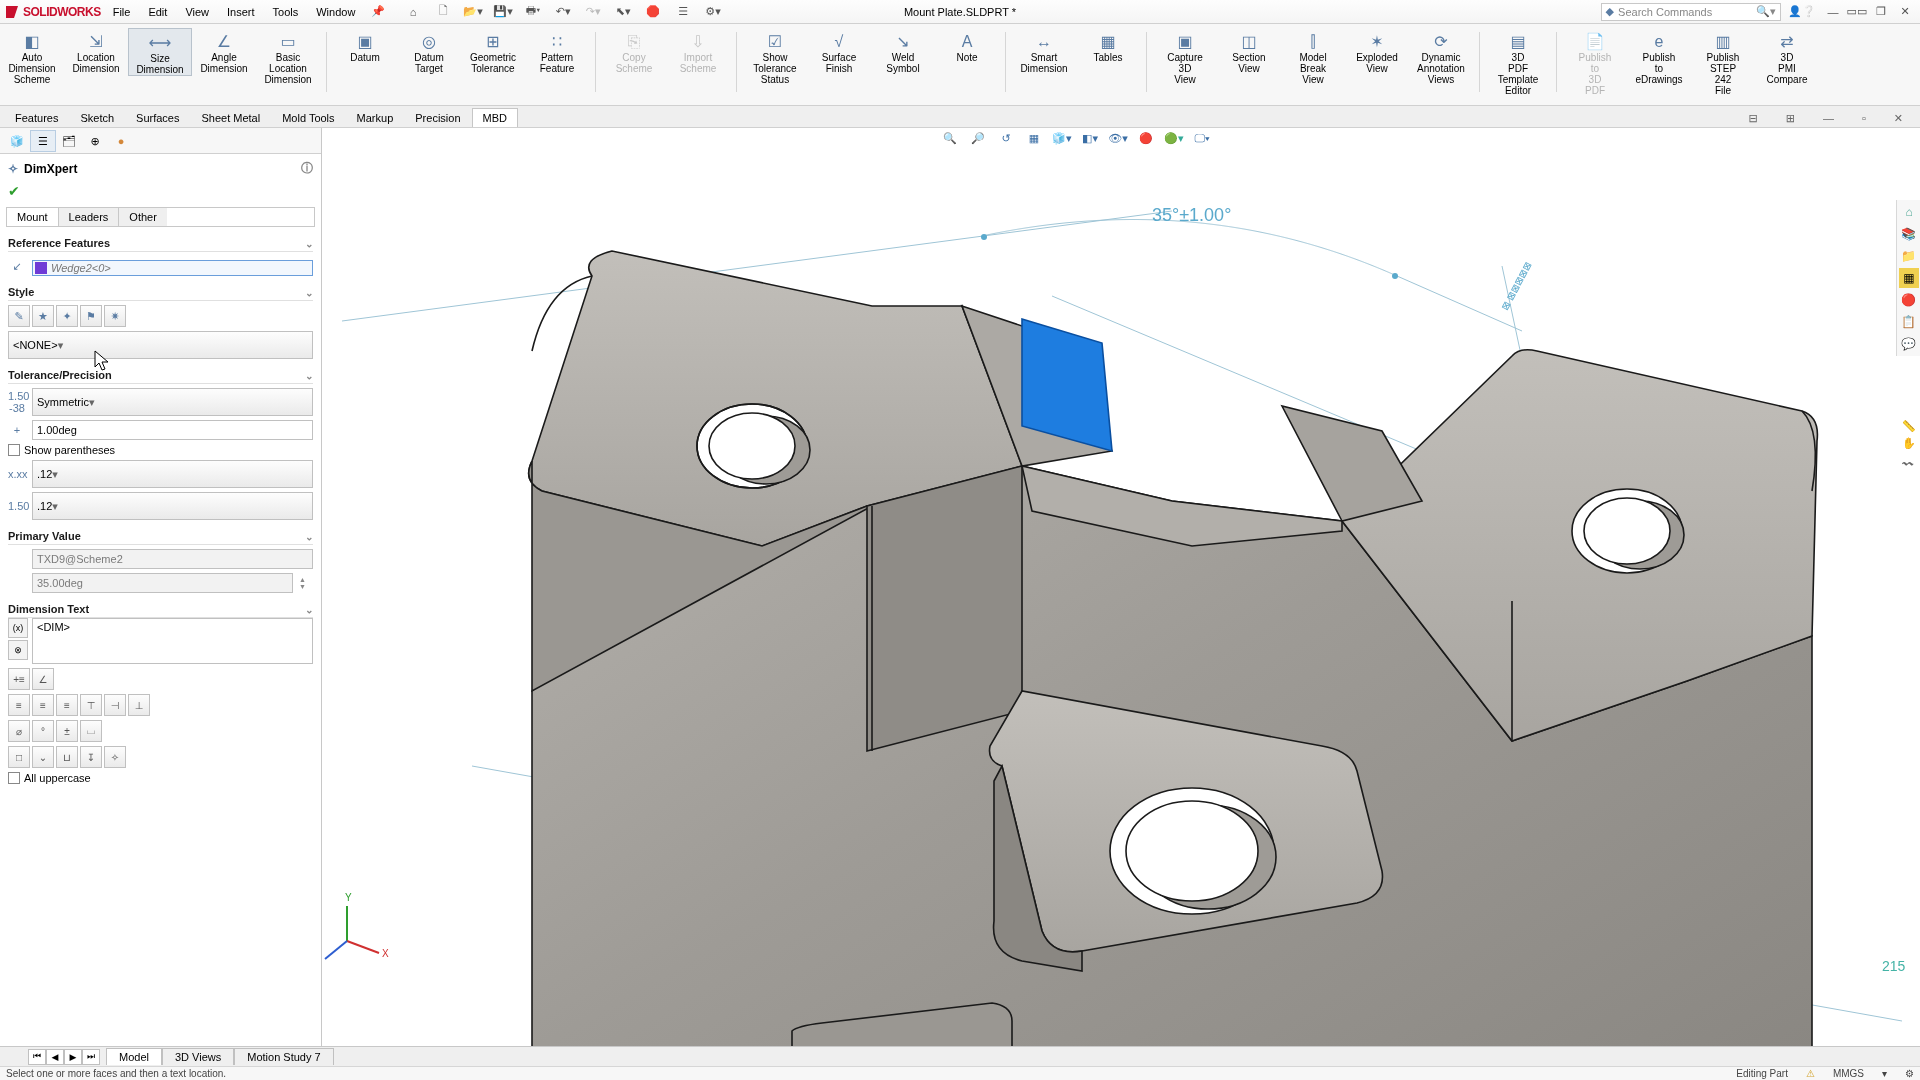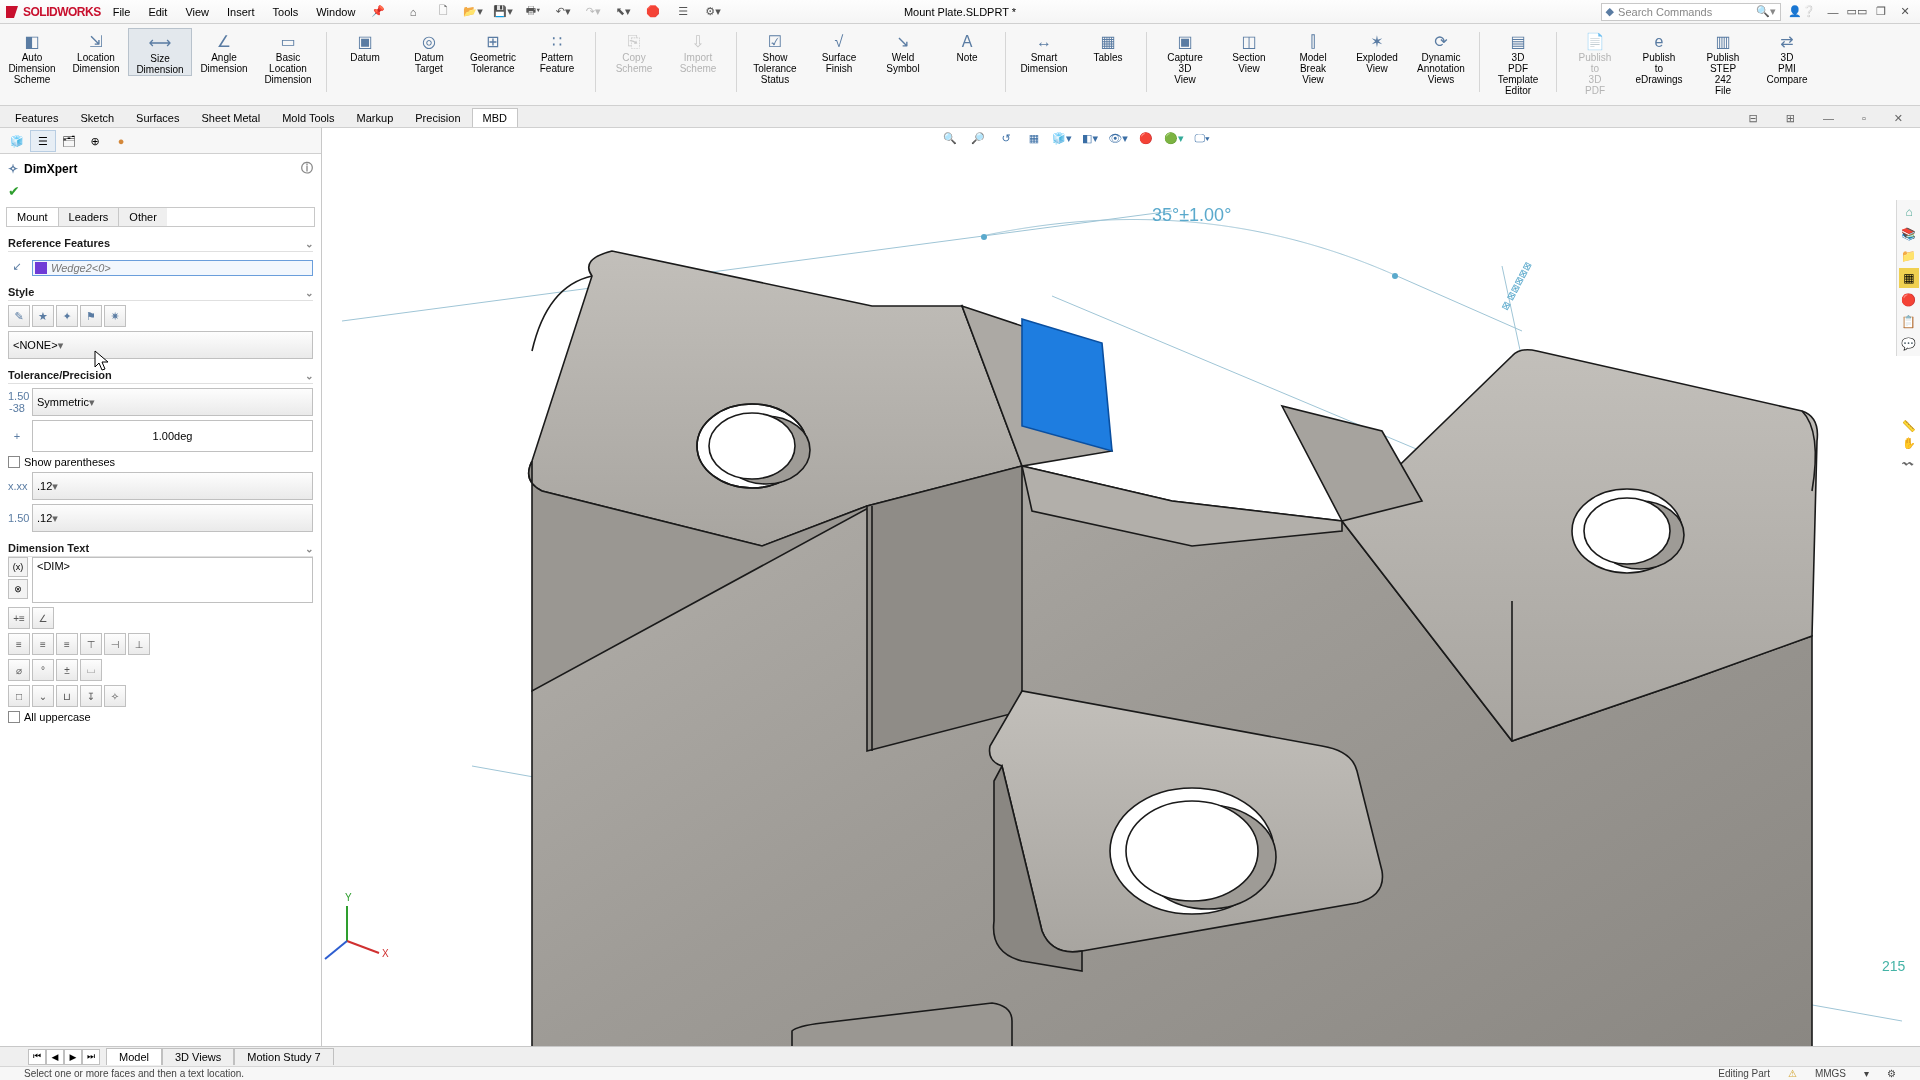--- a/index.html
+++ b/index.html
@@ -58,21 +58,21 @@
 .sec-head::after { content:"\2303"; transform:rotate(180deg); color:#888; font-size:10px; }
 .selbox { border:1px solid #6a9edb; background:#f2f7fd; padding:1px 2px; margin-top:4px; display:flex; align-items:center; gap:4px; }
 .selbox .chip { width:12px; height:12px; background:#6f3bd6; }
 .selbox input { border:none; flex:1; font-size:11px; color:#777; background:transparent; outline:none; font-style:italic; }
 .style-btns { display:flex; gap:2px; margin-top:4px; }
 .style-btns div { width:22px; height:22px; border:1px solid #c0c0c0; background:linear-gradient(#fdfdfd,#eaeaea); display:flex; align-items:center; justify-content:center; font-size:11px; color:#5a7ca3; }
 .dd { width:100%; border:1px solid #c0c0c0; background:linear-gradient(#fdfdfd,#eaeaea); height:28px; display:flex; align-items:center; padding:0 4px; font-size:11px; justify-content:flex-start; margin-top:4px; }
 .dd::after { content:"\25BE"; color:#666; }
 .row { display:flex; align-items:center; gap:6px; margin-top:4px; }
 .row .pre { width:18px; text-align:center; color:#5a7ca3; font-size:11px; }
-.row .txt { flex:1; border:1px solid #c0c0c0; height:32px; padding:0 4px; font-size:11px; display:flex; align-items:center; background:#fff;justify-content:center; }
+.row .txt { flex:1; border:1px solid #c0c0c0; height:20px; padding:0 4px; font-size:11px; display:flex; align-items:center; background:#fff; }
 .row .txt.ro { background:#f2f2f2; color:#7a7a7a; }
 .chk { display:flex; align-items:center; gap:4px; margin-top:4px; font-size:11px; }
 .chk .box { width:12px; height:12px; border:1px solid #888; }
 .texta { width:100%; border:1px solid #c0c0c0; height:46px; padding:2px 4px; font-size:11px; background:#fff; margin-top:4px; }
 .btnrow { display:flex; gap:2px; margin-top:4px; flex-wrap:wrap; }
 .btnrow div { width:22px; height:22px; border:1px solid #c0c0c0; background:linear-gradient(#fdfdfd,#eaeaea); display:flex; align-items:center; justify-content:center; font-size:10px; color:#555; }
 
 
 .gfx { position:absolute; left:322px; top:150px; right:0; bottom:28px; background:#fff; }
 .gfx svg { width:100%; height:100%; }
@@ -82,21 +82,21 @@
 .rightbar div { width:20px; height:20px; display:flex; align-items:center; justify-content:center; font-size:12px; }
 
 
 .btabs { position:absolute; left:0; right:0; bottom:14px; height:20px; background:#efefef; border-top:1px solid #c8c8c8; display:flex; align-items:center; padding-left:28px; }
 .btabs .nav { display:flex; gap:0; margin-right:6px; }
 .btabs .nav div { width:18px; height:16px; border:1px solid #c0c0c0; background:#fff; display:flex; align-items:center; justify-content:center; font-size:9px; }
 .btabs span { padding:2px 12px; font-size:11px; border:1px solid #c0c0c0; border-bottom:none; background:#efefef; }
 .btabs span.active { background:#fff; }
 
 
-.status { position:absolute; left:0; right:0; bottom:0; height:14px; background:#f7f7f7; border-top:1px solid #d6d6d6; font-size:10px; display:flex; align-items:center; padding:0 24px; color:#444; }
+.status { position:absolute; left:0; right:0; bottom:0; height:14px; background:#f7f7f7; border-top:1px solid #d6d6d6; font-size:10px; display:flex; align-items:center; padding:0 6px; color:#444; }
 .status .r { margin-left:auto; display:flex; gap:18px; align-items:center; }
 
 .cursor { position:absolute; left:94px; top:350px; width:20px; height:22px; }
 </style>
 </head>
 <body>
 
 <div class="titlebar">
   <div class="logo">
     <svg width="16" height="16">
@@ -371,20 +371,39 @@
           </div>
       </div>
       <div class="row">
         <span class="pre">1.50</span>
         <div class="dd" style="flex:1;margin-top:0">
             <span>.12</span>
           </div>
       </div>
     </div>
 
+    <div class="section">
+      <div class="sec-head">Primary Value</div>
+      <div class="row">
+          <span class="pre"></span>
+          <div class="txt ro">
+            <span>TXD9@Scheme2</span>
+          </div>
+        </div>
+      <div class="row">
+          <span class="pre"></span>
+          <div class="txt ro">
+            <span>35.00deg</span>
+          </div>
+        <div style="width:14px;display:flex;flex-direction:column;font-size:7px;color:#888">
+          <span>▲</span>
+          <span>▼</span>
+        </div>
+      </div>
+    </div>
 
     <div class="section">
       <div class="sec-head">Dimension Text</div>
       <div style="display:flex;gap:4px">
         <div style="display:flex;flex-direction:column;gap:2px">
           <div style="width:20px;height:20px;border:1px solid #c0c0c0;background:#f3f3f3;display:flex;align-items:center;justify-content:center;font-size:9px">(x)</div>
           <div style="width:20px;height:20px;border:1px solid #c0c0c0;background:#f3f3f3;display:flex;align-items:center;justify-content:center;font-size:9px">⊗</div>
         </div>
         <div class="texta" style="margin-top:0"><span>&lt;DIM&gt;</span></div>
       </div>

